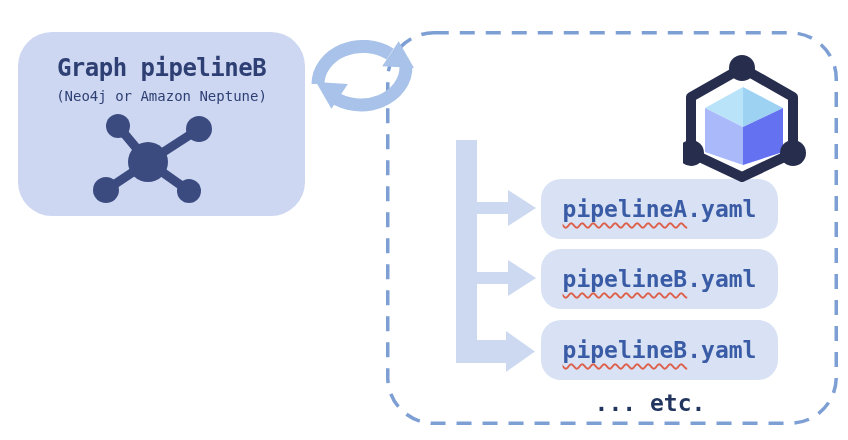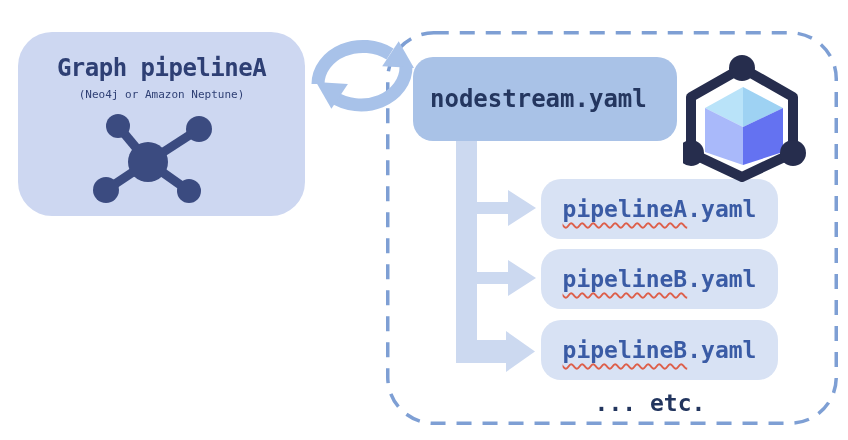--- a/index.html
+++ b/index.html
@@ -14,21 +14,21 @@
   .db-box {
     left:18px; top:32px; width:287px; height:184px;
     background:#cdd7f1; border-radius:34px;
   }
   .db-title {
     position:absolute; left:0; top:22px; width:100%; text-align:center;
     font-size:24px; font-weight:bold; color:#2e3f74; letter-spacing:-0.5px;
   }
   .db-subtitle {
     position:absolute; left:0; top:56px; width:100%; text-align:center;
-    font-size:11px; color:#2e3f74;
+    font-size:14px; color:#2e3f74;
   }
   .db-icon { left:68px; top:78px; }
 
   
   .sync-icon { left:302px; top:20px; }
 
   
   .project-border { left:386px; top:31px; }
 
   
@@ -79,42 +79,39 @@
   <svg class="abs branch-arrows" width="85" height="232" viewBox="455 140 85 232">
     <path d="M456,140 H477 V340 H506 V363 H456 Z" fill="#ccd9f0"></path>
     <polygon points="506,331 535,351.5 506,372" fill="#ccd9f0"></polygon>
     <rect x="477" y="202" width="31" height="12" fill="#ccd9f0"></rect>
     <polygon points="508,190 536,208 508,226" fill="#ccd9f0"></polygon>
     <rect x="477" y="272" width="31" height="12" fill="#ccd9f0"></rect>
     <polygon points="508,260 536,278 508,296" fill="#ccd9f0"></polygon>
   </svg>
 
   <div class="abs db-box">
-    <div class="db-title">Graph pipelineA</div>
+    <div class="db-title">Graph pipelineB</div>
     <div class="db-subtitle">(Neo4j or Amazon Neptune)</div>
     <svg class="abs db-icon" width="130" height="100" viewBox="0 0 130 100">
       <g stroke="#3b4b80" stroke-width="9">
         <line x1="62" y1="52" x2="32" y2="16"></line>
         <line x1="62" y1="52" x2="113" y2="19"></line>
         <line x1="62" y1="52" x2="20" y2="80"></line>
         <line x1="62" y1="52" x2="103" y2="81"></line>
       </g>
       <g fill="#3b4b80">
         <circle cx="62" cy="52" r="20"></circle>
         <circle cx="32" cy="16" r="12"></circle>
         <circle cx="113" cy="19" r="13"></circle>
         <circle cx="20" cy="80" r="13"></circle>
         <circle cx="103" cy="81" r="12"></circle>
       </g>
     </svg>
   </div>
 
-  <div class="abs config-box">
-    <span>nodestream.yaml</span>
-  </div>
 
   <div class="abs pipe-box pipe-a">
     <span class="squiggle">pipelineA</span>
       <span>.yaml</span>
   </div>
   <div class="abs pipe-box pipe-b">
     <span class="squiggle">pipelineB</span>
       <span>.yaml</span>
   </div>
   <div class="abs pipe-box pipe-c">

